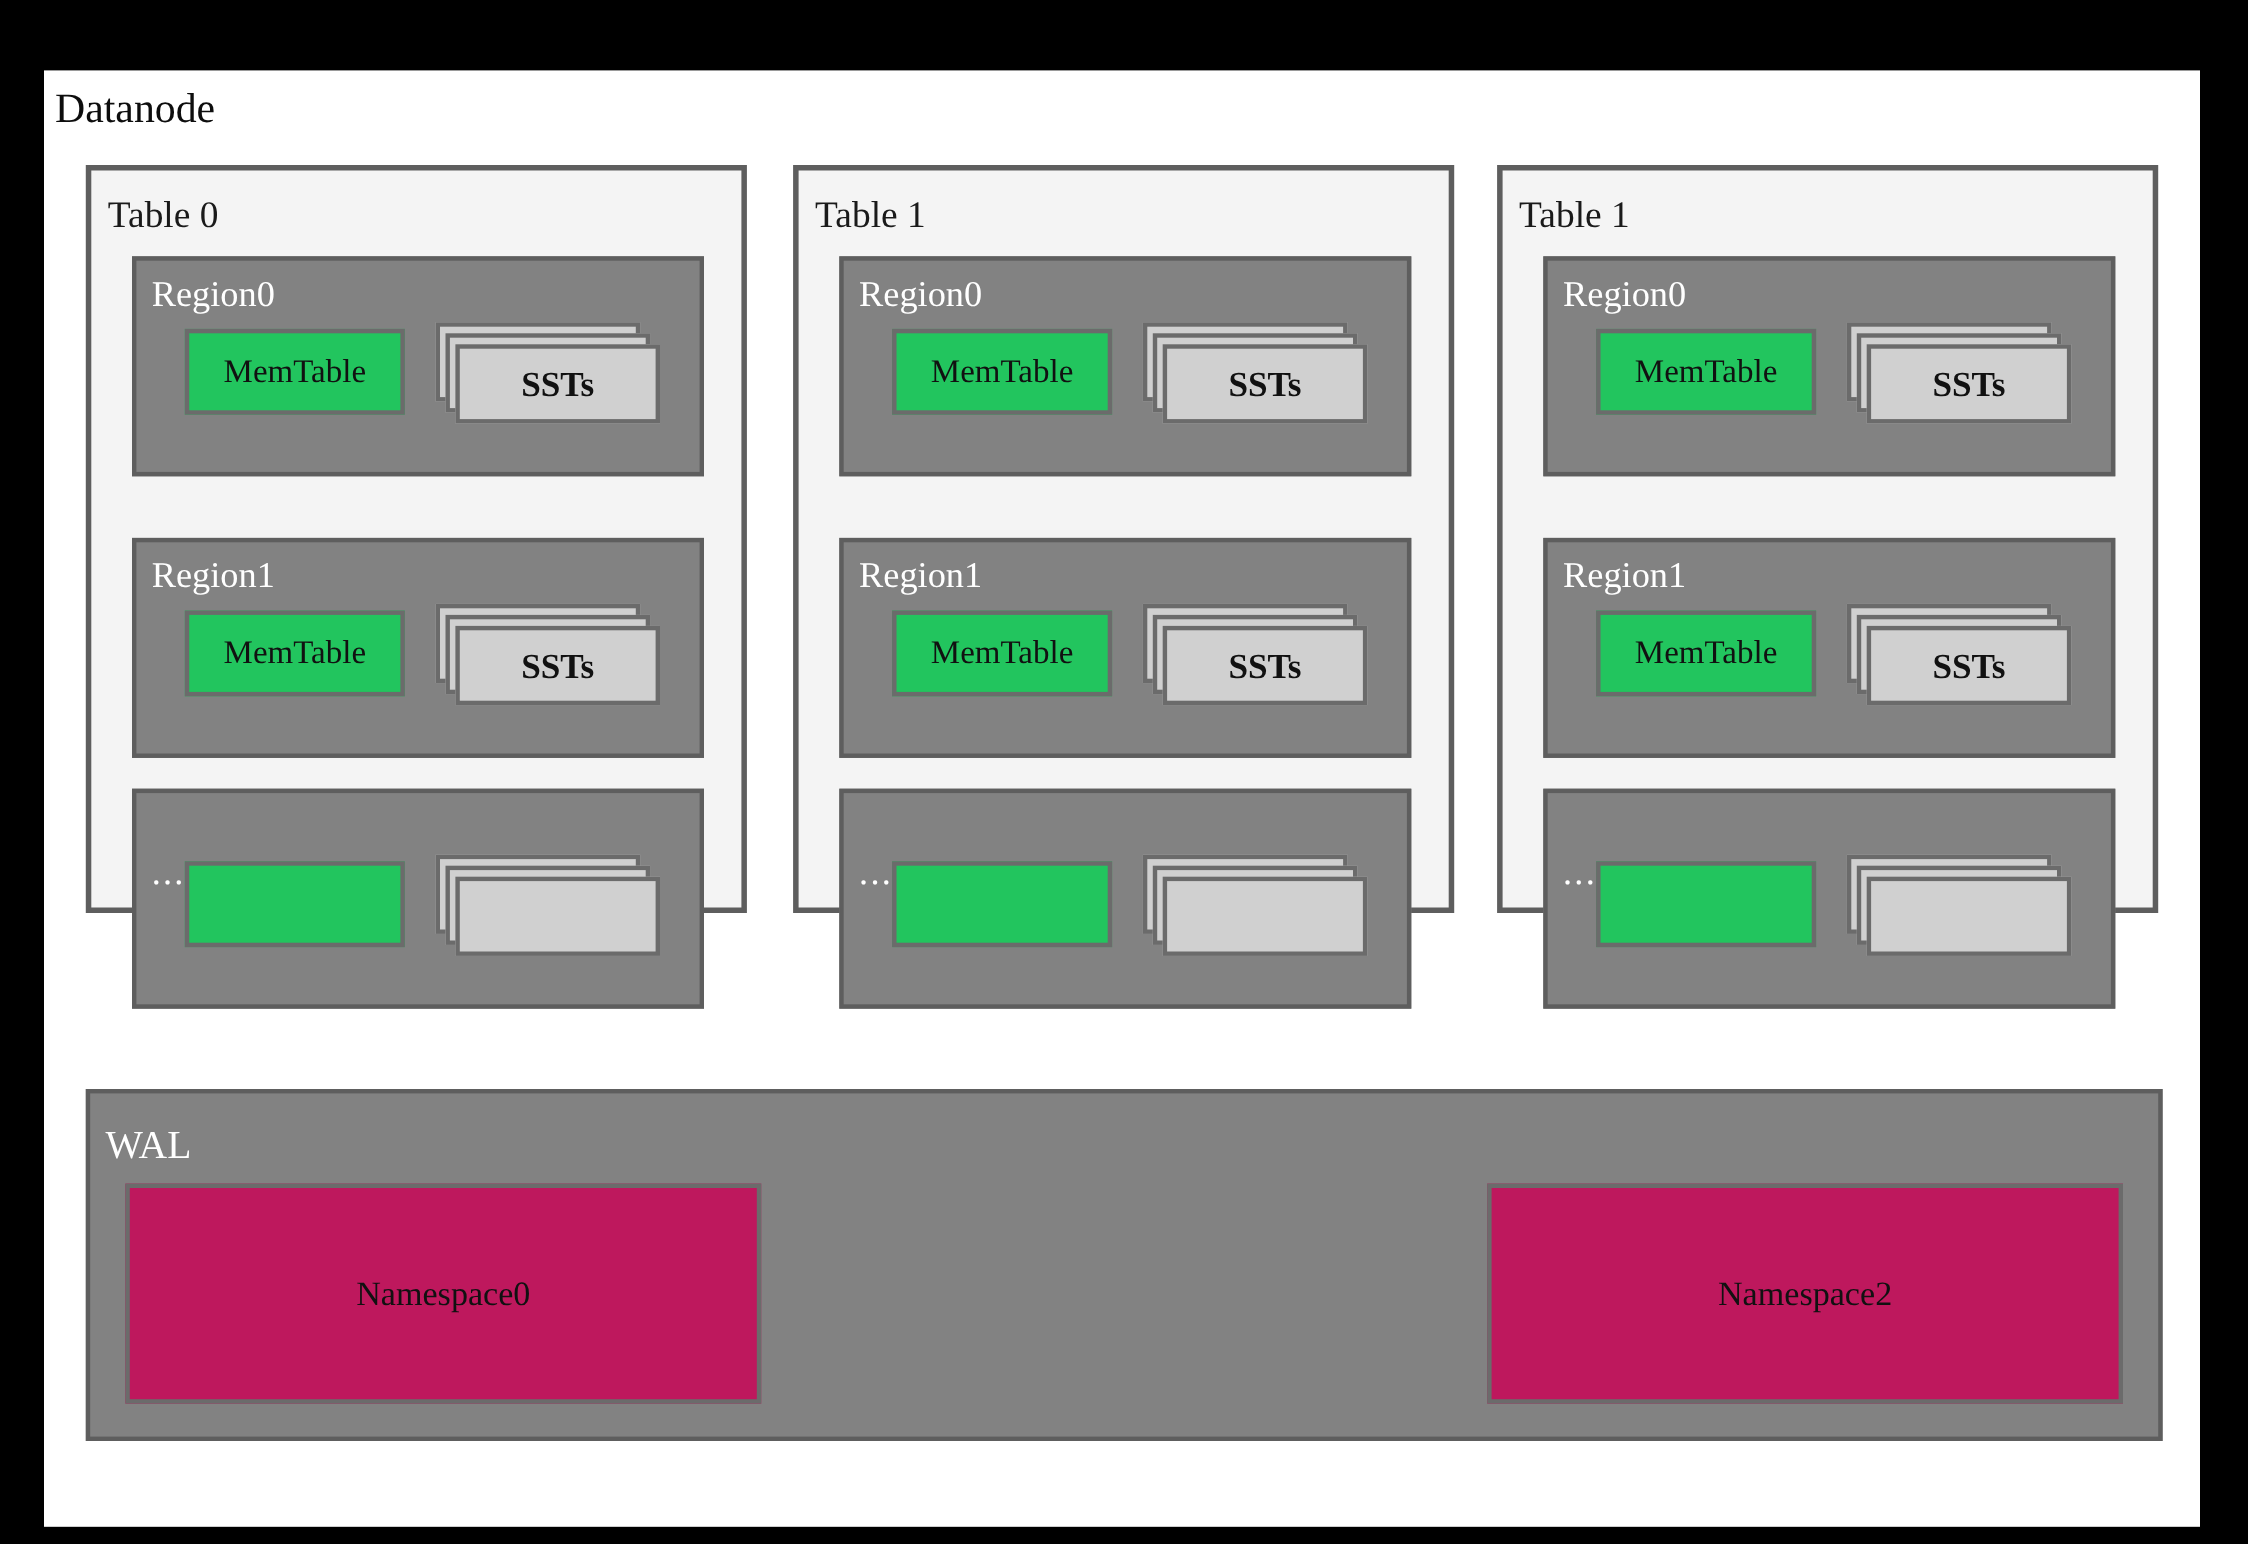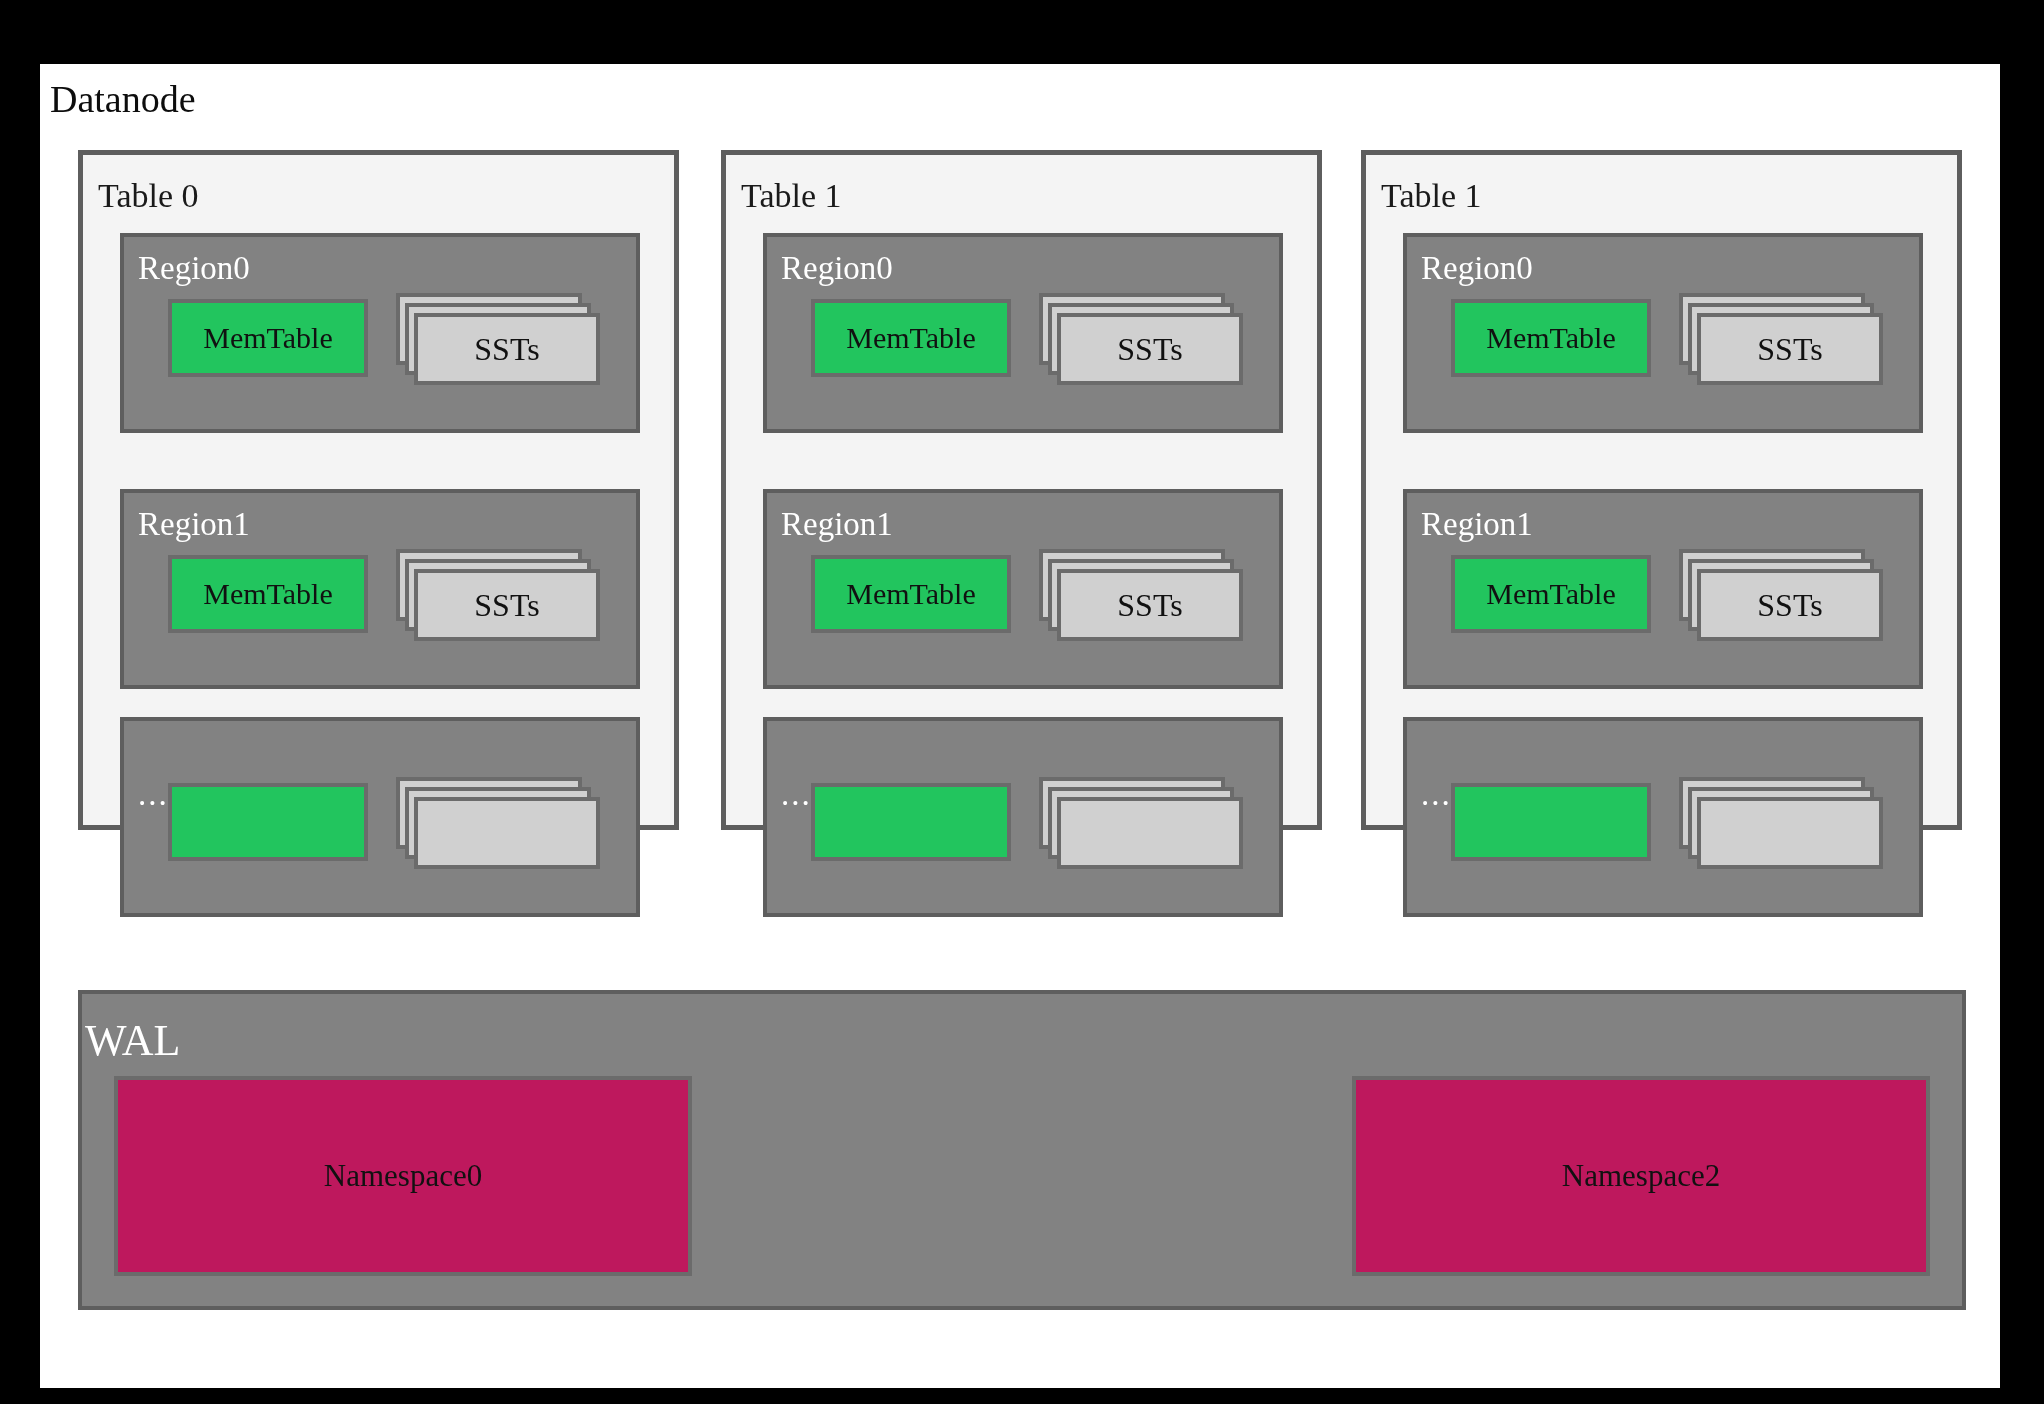--- a/index.html
+++ b/index.html
@@ -140,38 +140,39 @@
   .sst-sheet.s1 { left: 0px;  top: 0px;  }
   .sst-sheet.s2 { left: 9px;  top: 10px; }
   .sst-sheet.s3 {
     left: 18px; top: 20px;
     display: flex;
     align-items: center;
     justify-content: center;
     font-size: 32px;
     color: #111111;
     white-space: nowrap;
+    font-weight: bold;
   }
 
   
   .wal-bar {
     position: absolute;
     left: 38px;
     top: 926px;
     width: 1888px;
     height: 320px;
     background: #828282;
     border: 4px solid #5e5e5e;
     box-sizing: border-box;
   }
   .wal-label {
     position: absolute;
-    left: 3px;
+    left: 14px;
     top: 26px;
-    font-size: 44px;
+    font-size: 36px;
     line-height: 42px;
     color: #ffffff;
     white-space: nowrap;
   }
   .namespaces {
     position: absolute;
     left: 32px;
     top: 82px;
     width: 1816px;
     height: 200px;

